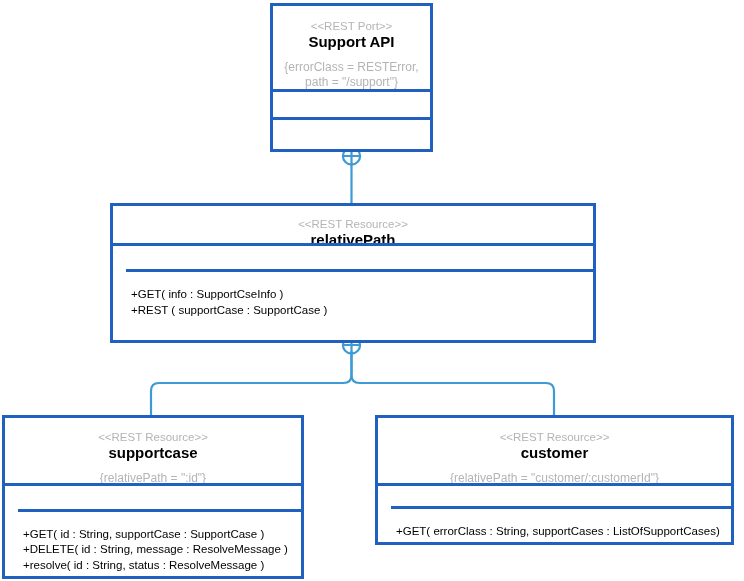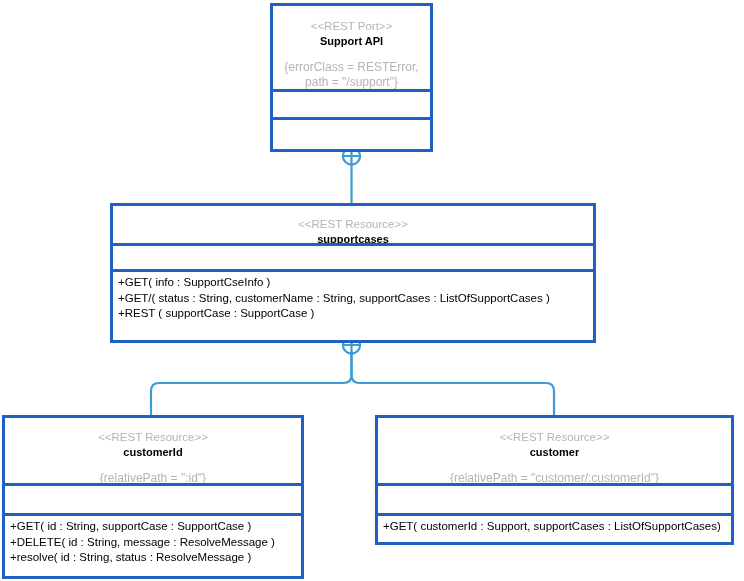--- a/index.html
+++ b/index.html
@@ -59,41 +59,42 @@
   }
   .stereotype {
     color: #b4b4b4;
     font-size: 11.5px;
     line-height: 15px;
     letter-spacing: 0px;
     white-space: nowrap;
   }
   .nodename {
     color: #000000;
-    font-size: 11px;
+    font-size: 15px;
     font-weight: bold;
     line-height: 15px;
     white-space: nowrap;
   }
   .props {
     color: #b4b4b4;
     font-size: 12px;
     line-height: 15px;
     margin-top: 11px;
     text-align: center;
     white-space: pre-line;
   }
   .empty {
     
   }
   .ops {
-    padding: 3px 4px 3px 5px;
+    padding: 15px 4px 3px 5px;
     color: #000000;
     font-size: 11.5px;
     line-height: 15.5px;
+    margin-left: 13px;
   }
   .ops .op {
     white-space: nowrap;
   }
 
   
   #node-support-api     { left: 270px; top: 3px;   width: 163px; height: 149px; }
   #node-supportcases    { left: 110px; top: 203px; width: 486px; height: 140px; }
   #node-supportcase     { left: 2px;   top: 415px; width: 302px; height: 164px; }
   #node-customer        { left: 375px; top: 415px; width: 359px; height: 130px; }
@@ -157,49 +158,48 @@
       <div class="props">{errorClass = RESTError,
 path = "/support"}</div>
     </div>
     <div class="compartment empty c2"></div>
     <div class="compartment empty c3"></div>
   </div>
 
   <div class="node" id="node-supportcases">
     <div class="compartment head c1">
       <div class="stereotype">&lt;&lt;REST Resource&gt;&gt;</div>
-      <div class="nodename">supportcases</div>
+      <div class="nodename">relativePath</div>
     </div>
     <div class="compartment empty c2"></div>
     <div class="compartment ops c3">
       <div class="op">+GET( info : SupportCseInfo )</div>
-      <div class="op">+GET/( status : String, customerName : String, supportCases : ListOfSupportCases )</div>
       <div class="op">+REST ( supportCase : SupportCase )</div>
     </div>
   </div>
 
   <div class="node" id="node-supportcase">
     <div class="compartment head c1">
       <div class="stereotype">&lt;&lt;REST Resource&gt;&gt;</div>
-      <div class="nodename">customerId</div>
+      <div class="nodename">supportcase</div>
       <div class="props">{relativePath = ":id"}</div>
     </div>
     <div class="compartment empty c2"></div>
     <div class="compartment ops c3">
       <div class="op">+GET( id : String, supportCase : SupportCase )</div>
       <div class="op">+DELETE( id : String, message : ResolveMessage )</div>
       <div class="op">+resolve( id : String, status : ResolveMessage )</div>
     </div>
   </div>
 
   <div class="node" id="node-customer">
     <div class="compartment head c1">
       <div class="stereotype">&lt;&lt;REST Resource&gt;&gt;</div>
       <div class="nodename">customer</div>
       <div class="props">{relativePath = "customer/:customerId"}</div>
     </div>
     <div class="compartment empty c2"></div>
     <div class="compartment ops c3">
-      <div class="op">+GET( customerId : Support, supportCases : ListOfSupportCases)</div>
+      <div class="op">+GET( errorClass : String, supportCases : ListOfSupportCases)</div>
     </div>
   </div>
 
 </div>
 
 </body></html>

